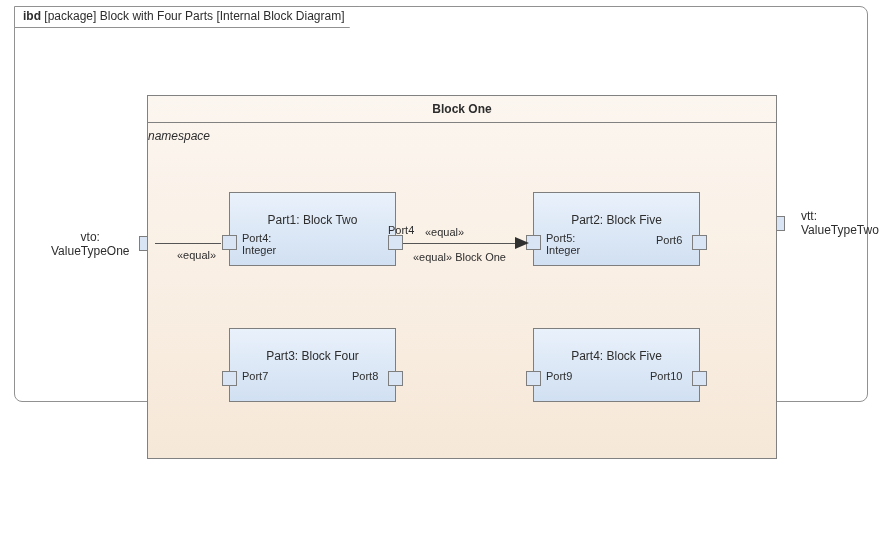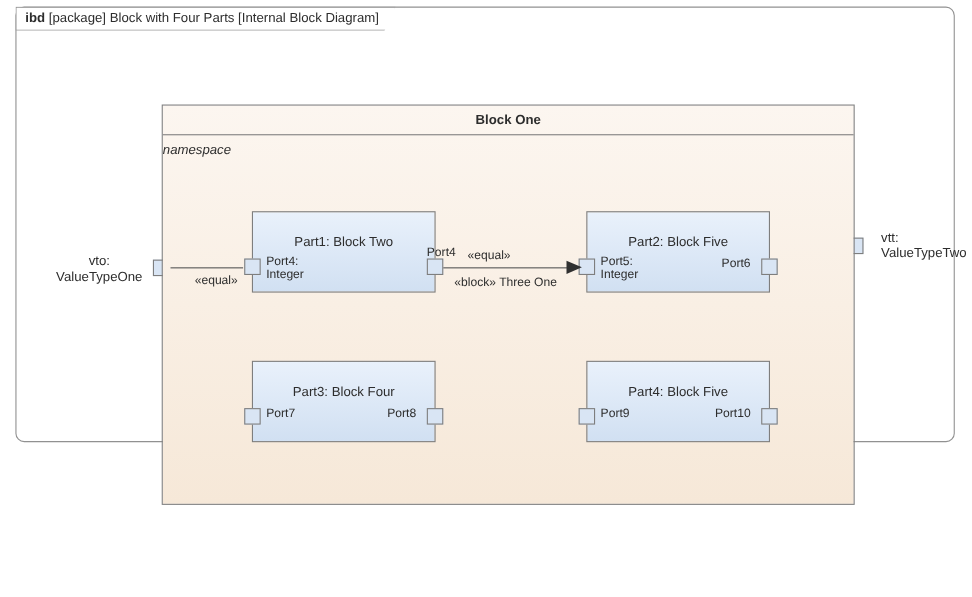--- a/index.html
+++ b/index.html
@@ -196,14 +196,14 @@
       <div class="port-lbl" style="left:116px; top:41px;">Port10</div>
     </div>
   </div>
 
   <div class="conn" style="left:140px; top:236px; width:66px;"></div>
   <div class="conn-lbl" style="left:162px; top:242px;">«equal»</div>
 
   <div class="conn" style="left:388px; top:236px; width:114px;"></div>
   <div class="arrowhead" style="left:500px; top:230px;"></div>
   <div class="conn-lbl" style="left:410px; top:219px;">«equal»</div>
-  <div class="conn-lbl" style="left:398px; top:244px;">«block» Three One</div>
+  <div class="conn-lbl" style="left:398px; top:244px;">«equal» Block One</div>
 </div>
 
 </body></html>

